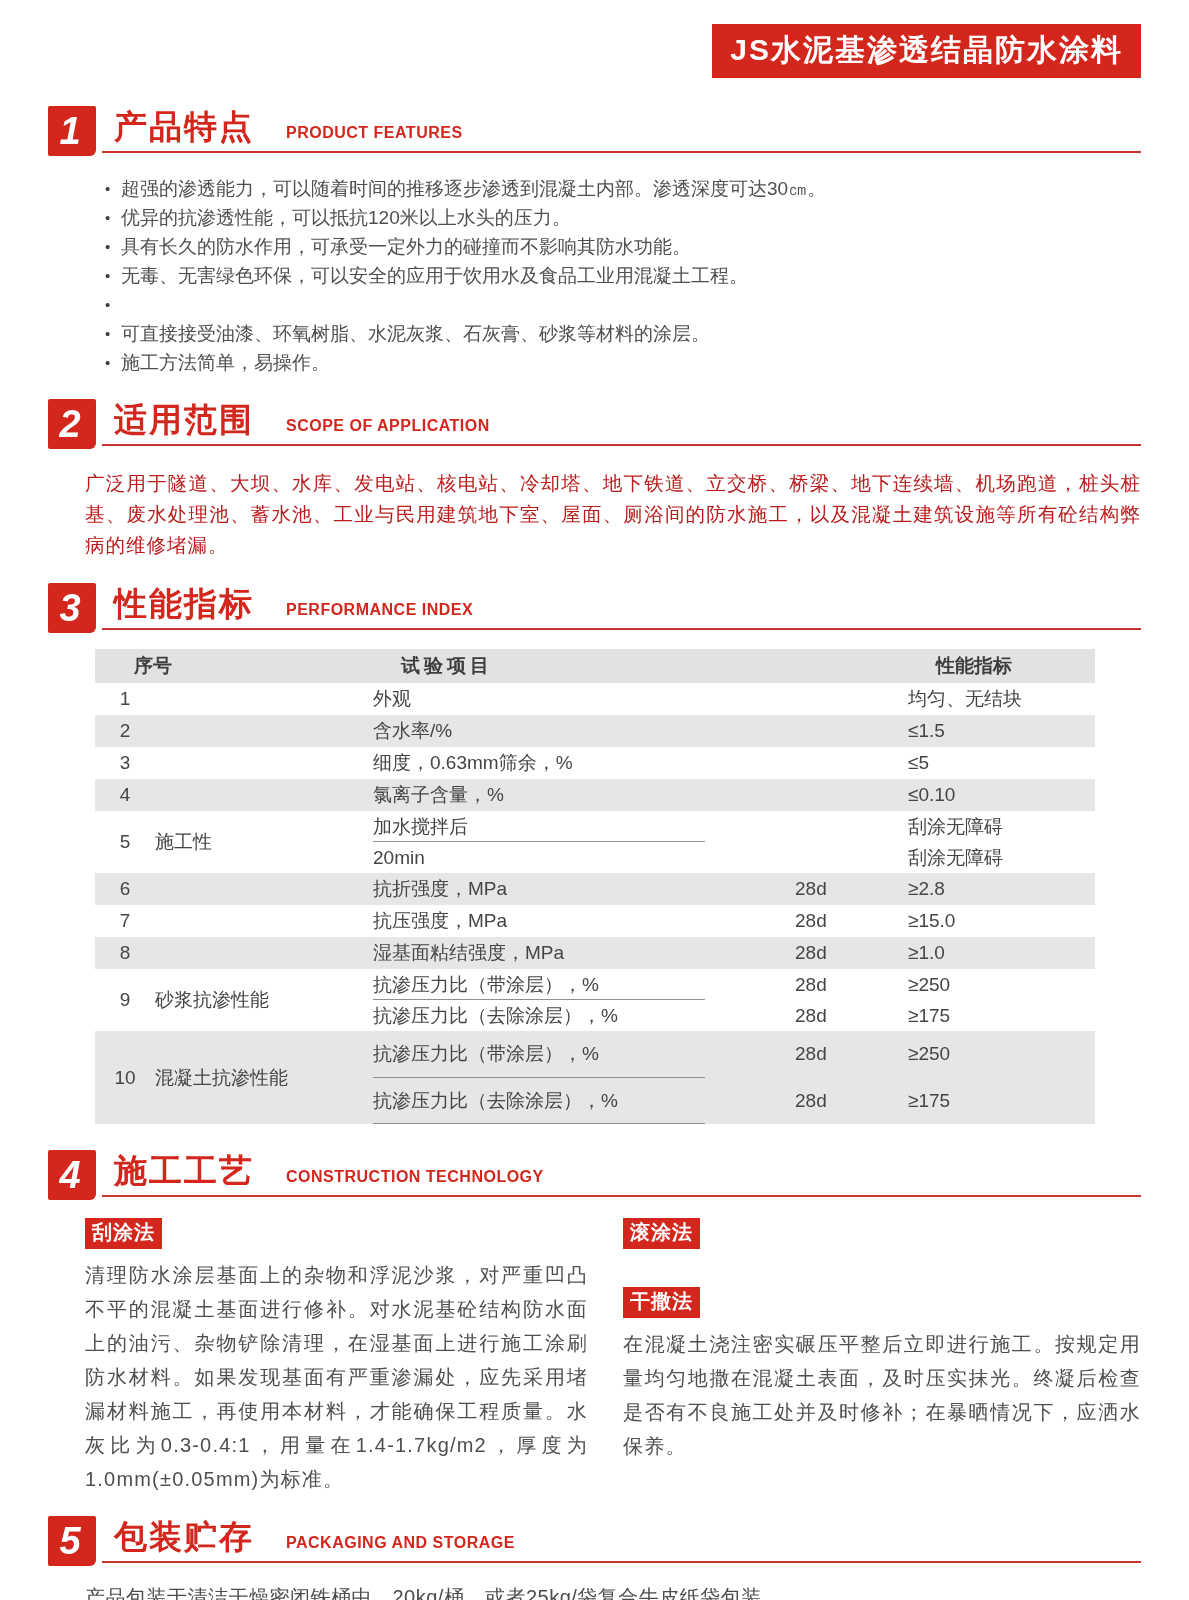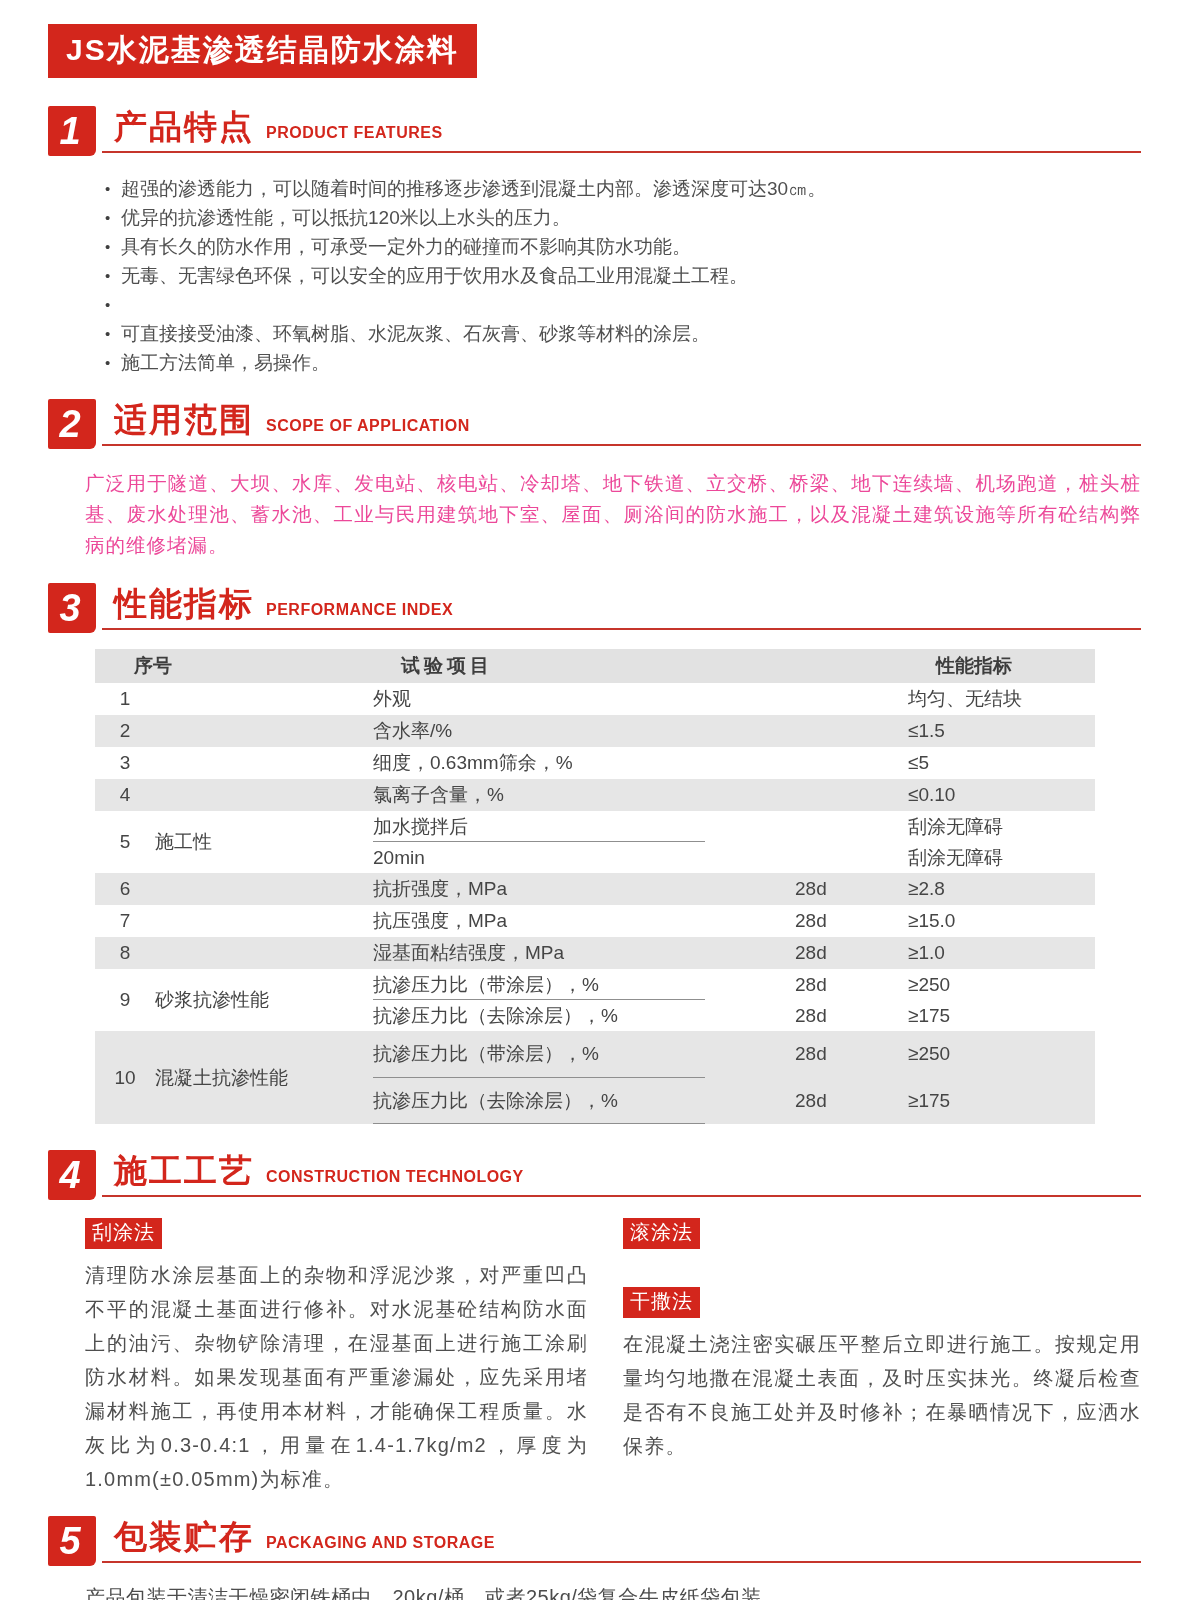--- a/index.html
+++ b/index.html
@@ -6,21 +6,21 @@
   html,body { background:#ffffff; }
   body {
     width:1189px; height:1600px; overflow:hidden;
     font-family:"Liberation Sans", sans-serif;
     color:#4c4c4c;
     position:relative;
   }
   .page { width:1189px; height:1600px; padding:24px 48px 0 48px; }
 
   
-  .title-wrap { text-align:left; }
+  .title-wrap { text-align:right; }
   .title-bar {
     display:inline-block;
     background:#d3261c;
     color:#ffffff;
     font-size:30px;
     font-weight:bold;
     letter-spacing:2px;
     padding:6px 18px 7px 18px;
   }
 
@@ -32,33 +32,33 @@
   }
   .sec-numbox {
     position:absolute; left:0; top:0;
     width:48px; height:50px;
     background:#d3261c; color:#ffffff;
     border-radius:2px 2px 6px 2px;
     font-size:38px; font-weight:bold; font-style:italic;
     display:flex; align-items:center; justify-content:center;
     padding-right:4px;
   }
-  .sec-titles { position:absolute; left:66px; bottom:10px; display:flex; align-items:baseline; }
+  .sec-titles { position:absolute; left:66px; bottom:10px; display:flex; align-items:baseline;gap:20px; }
   .sec-cn { color:#d3261c; font-size:33px; font-weight:bold; letter-spacing:2px; }
   .sec-en { color:#d3261c; font-size:16px; font-weight:bold; margin-left:12px; letter-spacing:0.5px; }
 
   
   .bullets { margin:14px 0 0 57px; }
   .bullet-row { display:flex; line-height:29px; font-size:19px; color:#4f4f4f; }
   .bullet-dot { width:16px; color:#3f3f3f; font-size:15px; }
 
   
   .scope-para {
     margin:15px 0 0 37px;
-    font-size:19.5px; line-height:31px; color:#ec4899;
+    font-size:19.5px; line-height:31px; color:#b91c1c;
     letter-spacing:1px; text-align:justify;
   }
 
   
   .ptable { margin:12px 0 0 47px; width:1000px; font-size:19px; color:#454545; }
   .t-row { display:grid; grid-template-columns:60px 218px 422px 113px 1fr; }
   .t-row.shade { background:#e6e6e6; }
   .t-row.head { background:#e2e2e2; height:34px; font-weight:bold; color:#3d3d3d;padding-left:28px; }
   .t-row.simple { height:32px; }
   .t-row.h2 { height:62px; }
@@ -75,21 +75,21 @@
     content:""; position:absolute; left:0; bottom:0;
     width:332px; height:1px; background:#8f8f8f;
   }
 
   
   .methods { display:flex; margin:14px 0 0 37px; }
   .m-left { width:505px; }
   .m-right { width:520px; margin-left:35px; }
   .m-badge {
     display:inline-block; background:#d3261c; color:#ffffff;
-    font-size:20px; font-weight:normal; padding:1px 7px 3px 7px;
+    font-size:20px; font-weight:bold; padding:1px 7px 3px 7px;
     letter-spacing:1px;
   }
   .m-text {
     margin-top:9px; font-size:20px; line-height:34px; color:#4f4f4f;
     letter-spacing:1.2px; text-align:justify;
   }
   .gap-roll { height:38px; }
 
   
   .pack-line {

